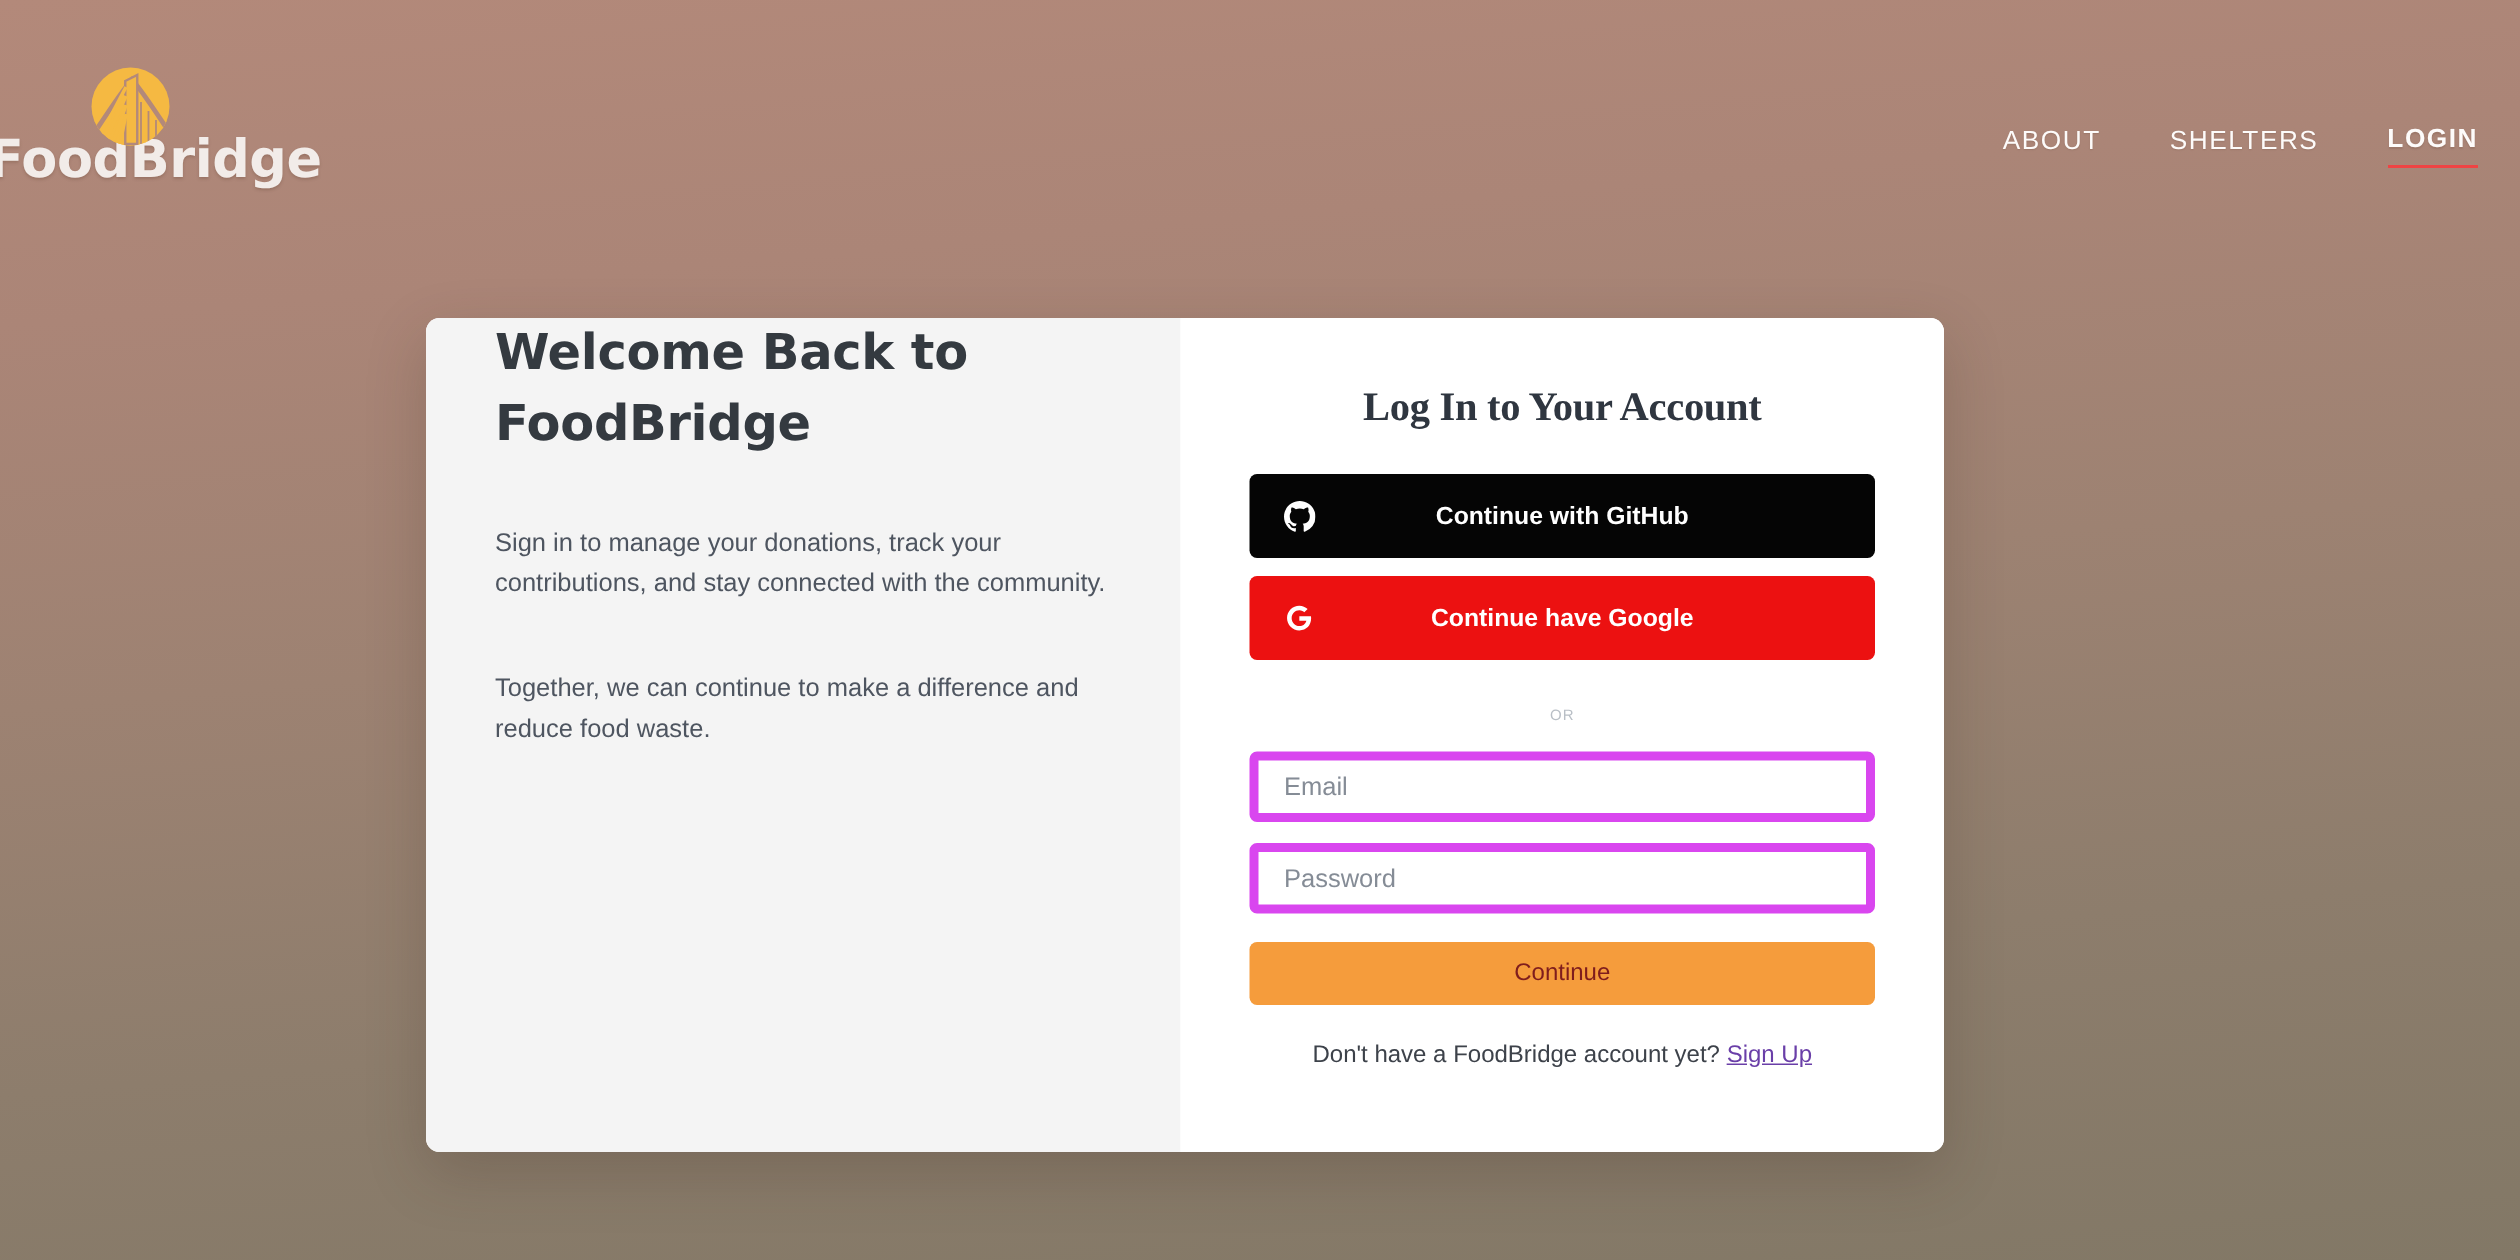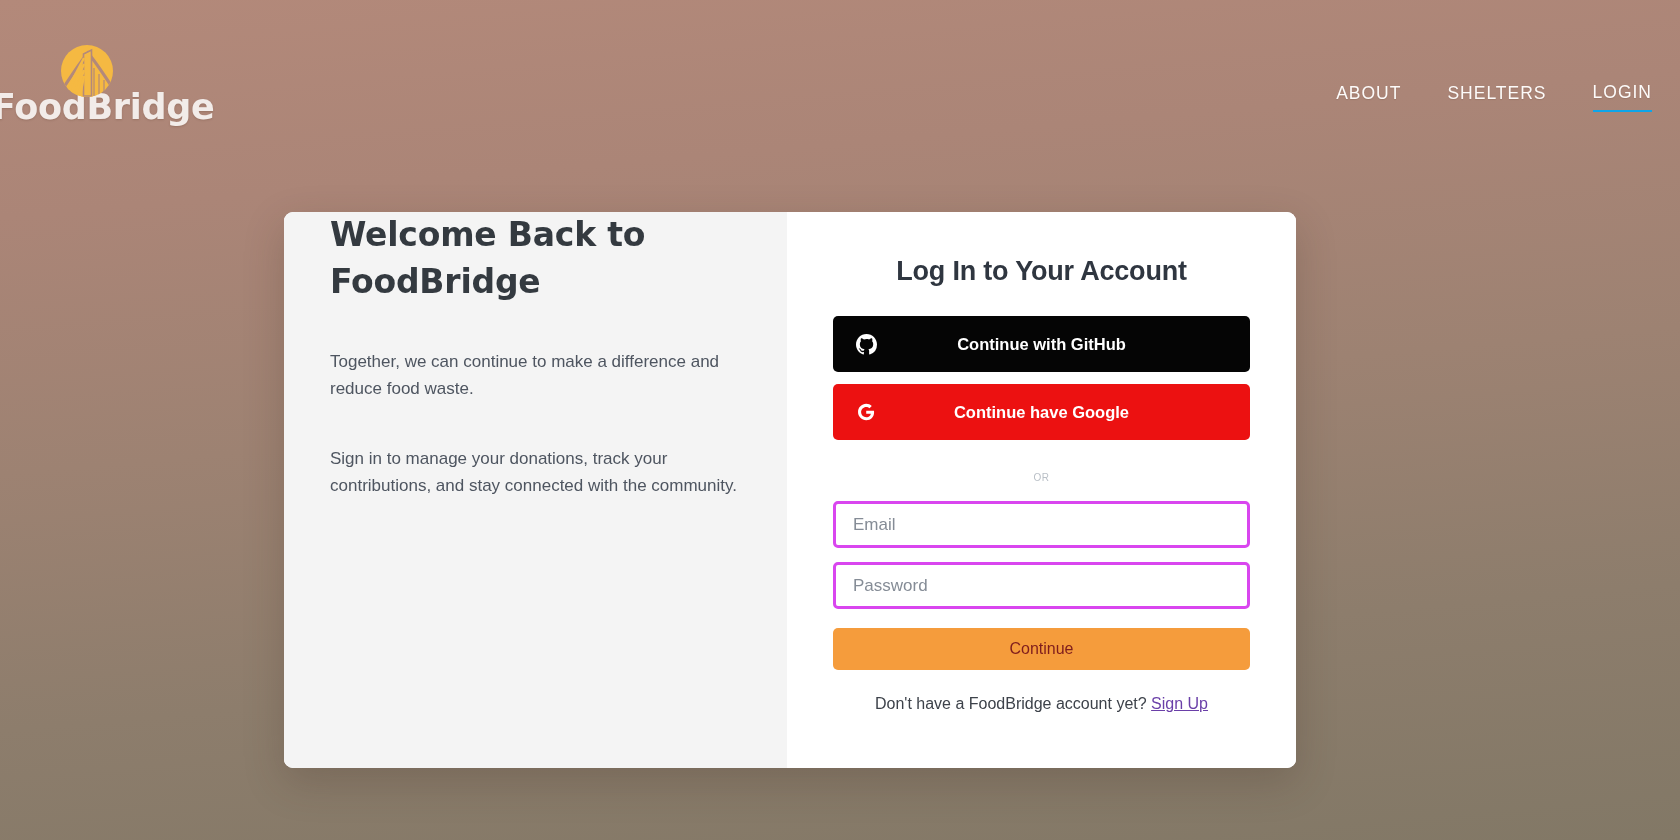--- a/index.html
+++ b/index.html
@@ -73,21 +73,22 @@
     letter-spacing: 1.0px;
     color: #fdfbfa;
     text-decoration: none;
     padding-bottom: 7px;
     display: inline-block;
     cursor: pointer;
     text-shadow: 0 1px 1px rgba(90,60,45,0.18);
   }
 
   .nav-link.active {
-    border-bottom: 2px solid #0ea5e9;
+    border-bottom: 2px solid #ef4444;
+    font-weight: bold;
   }
 
   
   .auth-card {
     position: absolute;
     left: 284px;
     top: 212px;
     width: 1012px;
     height: 556px;
     display: flex;
@@ -135,21 +136,21 @@
     flex-direction: column;
     align-items: center;
   }
 
   .form-title {
     font-size: 27px;
     font-weight: bold;
     color: #2f3640;
     letter-spacing: -0.2px;
     margin-bottom: 29px;
-    font-family: Liberation Sans, sans-serif;
+    font-family: Liberation Serif, serif;
   }
 
   .oauth-btn {
     width: 417px;
     height: 56px;
     border: none;
     border-radius: 5px;
     position: relative;
     display: flex;
     align-items: center;
@@ -180,21 +181,21 @@
   .or-divider {
     font-size: 10px;
     color: #b9bfc6;
     letter-spacing: 0.6px;
     margin: 20px 0 18px 0;
   }
 
   .text-input {
     width: 417px;
     height: 47px;
-    border: 3px solid #d946ef;
+    border: 6px solid #d946ef;
     border-radius: 5px;
     padding: 0 17px;
     font-size: 17px;
     color: #3a3f47;
     font-family: "Liberation Sans", sans-serif;
     outline: none;
     background: #ffffff;
     margin-bottom: 14px;
   }
 
@@ -272,22 +273,22 @@
     <a class="nav-link" href="#">SHELTERS</a>
     <a class="nav-link active" href="#">LOGIN</a>
   </nav>
 
 </header>
 
 <section class="auth-card">
 
   <div class="card-left">
     <h1 class="welcome-title">Welcome Back to FoodBridge</h1>
+    <p class="welcome-para">Sign in to manage your donations, track your contributions, and stay connected with the community.</p>
     <p class="welcome-para">Together, we can continue to make a difference and reduce food waste.</p>
-    <p class="welcome-para">Sign in to manage your donations, track your contributions, and stay connected with the community.</p>
   </div>
 
   <div class="card-right">
 
     <h2 class="form-title">Log In to Your Account</h2>
 
     <button class="oauth-btn btn-github">
       <span class="oauth-icon">
         <svg viewBox="0 0 16 16" width="21" height="21" fill="#ffffff" aria-hidden="true">
           <path d="M8 0C3.58 0 0 3.58 0 8c0 3.54 2.29 6.53 5.47 7.59.4.07.55-.17.55-.38

